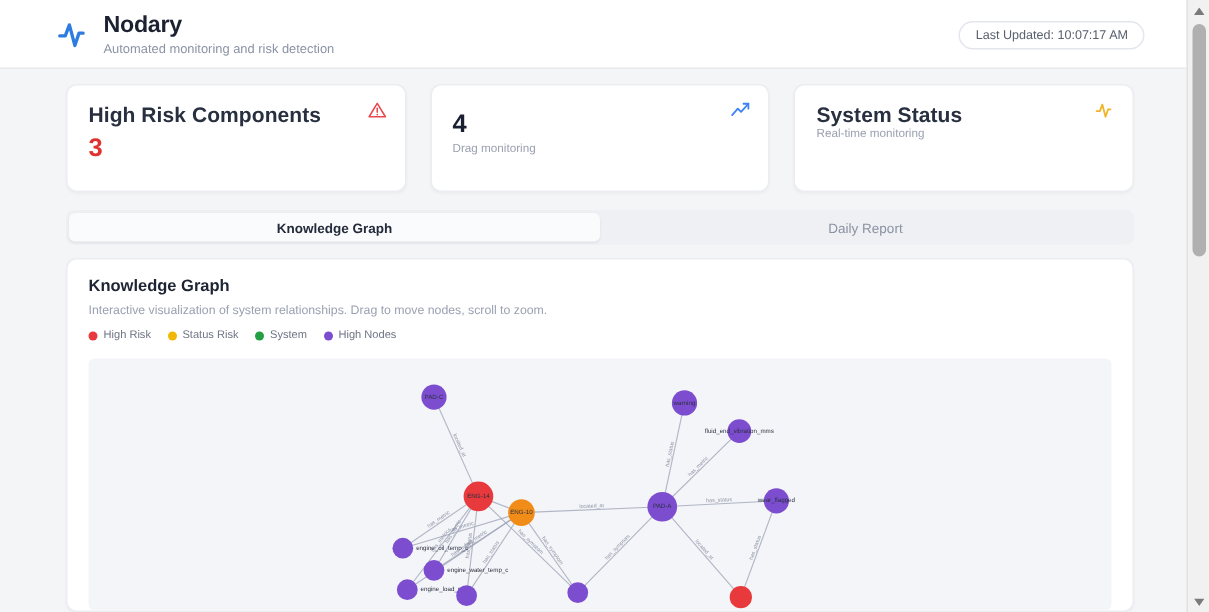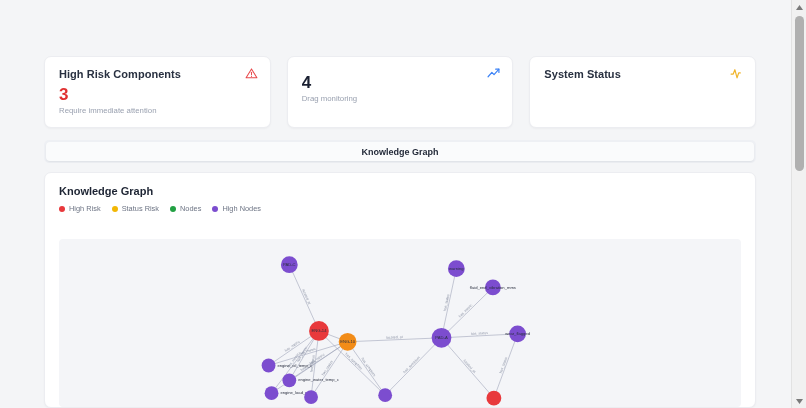--- a/index.html
+++ b/index.html
@@ -51,21 +51,21 @@
   }
   .card {
     flex: 1 1 0;
     background: #ffffff;
     border: 1px solid #ecedf1;
     border-radius: 7px;
     padding: 11px 14px 0 14px;
     position: relative;
     box-shadow: 0 1px 2px rgba(16,24,40,0.035);
   }
-  .card-title { font-size: 11px; font-weight: bold; color: #283040; letter-spacing: 0.05px; }
+  .card-title { font-size: 14px; font-weight: bold; color: #283040; letter-spacing: 0.05px; }
   .card-value { font-size: 17px; font-weight: bold; line-height: 22px; margin-top: 4px; }
   .card-value.risk { color: #e03131; }
   .card-value.total { color: #1a2031; }
   .card-value.status { color: #f0b429; }
   .card-sub { font-size: 7.8px; color: #9aa1b0; margin-top: 0px; }
   .card-icon { position: absolute; right: 12px; top: 10px; width: 13px; height: 13px; }
 
   
   .tabs {
     position: absolute; top: 140px; left: 44px;
@@ -93,21 +93,21 @@
     background: #ffffff;
     border: 1px solid #ecedf1;
     border-radius: 7px;
     overflow: hidden;
     box-shadow: 0 1px 2px rgba(16,24,40,0.035);
   }
   .panel-head { padding: 12px 14px 0 14px; }
   .panel-title { font-size: 11px; font-weight: bold; color: #1d2433; }
   .panel-sub { font-size: 8.2px; color: #9aa1b0; margin-top: 5px; }
   .legend { display: flex; gap: 11px; margin-top: 7px; align-items: center; }
-  .legend-item { display: flex; align-items: center; gap: 4px; }
+  .legend-item { display: flex; align-items: flex-end; gap: 4px; }
   .legend-dot { width: 6px; height: 6px; border-radius: 50%; display: block; }
   .legend-label { font-size: 7.4px; color: #6d7484; }
 
   .graph-wrap {
     position: absolute; left: 14px; right: 14px; top: 66px; bottom: 0;
     background: #f4f5f8;
     border-radius: 4px;
     overflow: hidden;
   }
   .graph-svg { display: block; width: 100%; height: 100%; }
@@ -133,70 +133,84 @@
   .sb-thumb {
     position: absolute; left: 3px; top: 16px; width: 9px; height: 155px;
     background: #b0b0b0; border-radius: 5px;
   }
 </style>
 </head>
 <body>
 
 <div id="page">
 
+  <div class="header">
+    <div class="brand">
+      <svg class="logo-icon" viewBox="0 0 24 24">
+        <polyline points="2,13 6,13 9,5 13,20 16,11 19,11" fill="none" stroke="#2f7ce0" stroke-width="2.4" stroke-linecap="round" stroke-linejoin="round"></polyline>
+      </svg>
+      <div class="brand-text">
+        <div class="brand-title">Nodary</div>
+        <div class="brand-sub">Automated monitoring and risk detection</div>
+      </div>
+    </div>
+    <div class="updated-pill">Last Updated: 10:07:17 AM</div>
+  </div>
 
   <div class="cards">
 
     <div class="card">
       <div class="card-title">High Risk Components</div>
       <div class="card-value risk">3</div>
-      <div class="card-sub">Require immediate attention</div>
       <svg class="card-icon" viewBox="0 0 24 24">
         <path d="M12 3.5 L22 20 L2 20 Z" fill="none" stroke="#e8484b" stroke-width="1.9" stroke-linejoin="round"></path>
         <line x1="12" y1="9.5" x2="12" y2="14.5" stroke="#e8484b" stroke-width="1.9" stroke-linecap="round"></line>
         <circle cx="12" cy="17.3" r="1.05" fill="#e8484b"></circle>
       </svg>
     </div>
 
     <div class="card">
       <div class="card-value total">4</div>
       <div class="card-sub">Drag monitoring</div>
       <svg class="card-icon" viewBox="0 0 24 24">
         <polyline points="2,18 9,10 13,14 22,4" fill="none" stroke="#3b82f6" stroke-width="2.2" stroke-linecap="round" stroke-linejoin="round"></polyline>
         <polyline points="16,4 22,4 22,10" fill="none" stroke="#3b82f6" stroke-width="2.2" stroke-linecap="round" stroke-linejoin="round"></polyline>
       </svg>
     </div>
 
     <div class="card">
       <div class="card-title">System Status</div>
+      <div class="card-sub">Real-time monitoring</div>
       <svg class="card-icon" viewBox="0 0 24 24">
         <polyline points="2,13 6,13 9,5 13,20 16,11 19,11" fill="none" stroke="#f0b429" stroke-width="2.2" stroke-linecap="round" stroke-linejoin="round"></polyline>
       </svg>
     </div>
   </div>
 
   <div class="tabs">
     <div class="tab active">Knowledge Graph</div>
+    <div class="tab">Daily Report</div>
   </div>
 
   <div class="panel">
     <div class="panel-head">
       <div class="panel-title">Knowledge Graph</div>
+      <div class="panel-sub">Interactive visualization of system relationships. Drag to move nodes, scroll to zoom.</div>
       <div class="legend">
         <div class="legend-item">
           <span class="legend-dot" style="background:#e8393c"></span>
           <span class="legend-label">High Risk</span>
         </div>
         <div class="legend-item">
           <span class="legend-dot" style="background:#f2b705"></span>
           <span class="legend-label">Status Risk</span>
         </div>
         <div class="legend-item">
           <span class="legend-dot" style="background:#22a043"></span>
-          <span class="legend-label">Nodes</span>
+          <span class="legend-label">System</span>
         </div>
         <div class="legend-item">
           <span class="legend-dot" style="background:#7c4dcf"></span>
           <span class="legend-label">High Nodes</span>
         </div>
       </div>
     </div>
 
     <div class="graph-wrap">
       <svg class="graph-svg" id="graph-svg" viewBox="0 0 360 170" preserveAspectRatio="xMidYMid meet">

